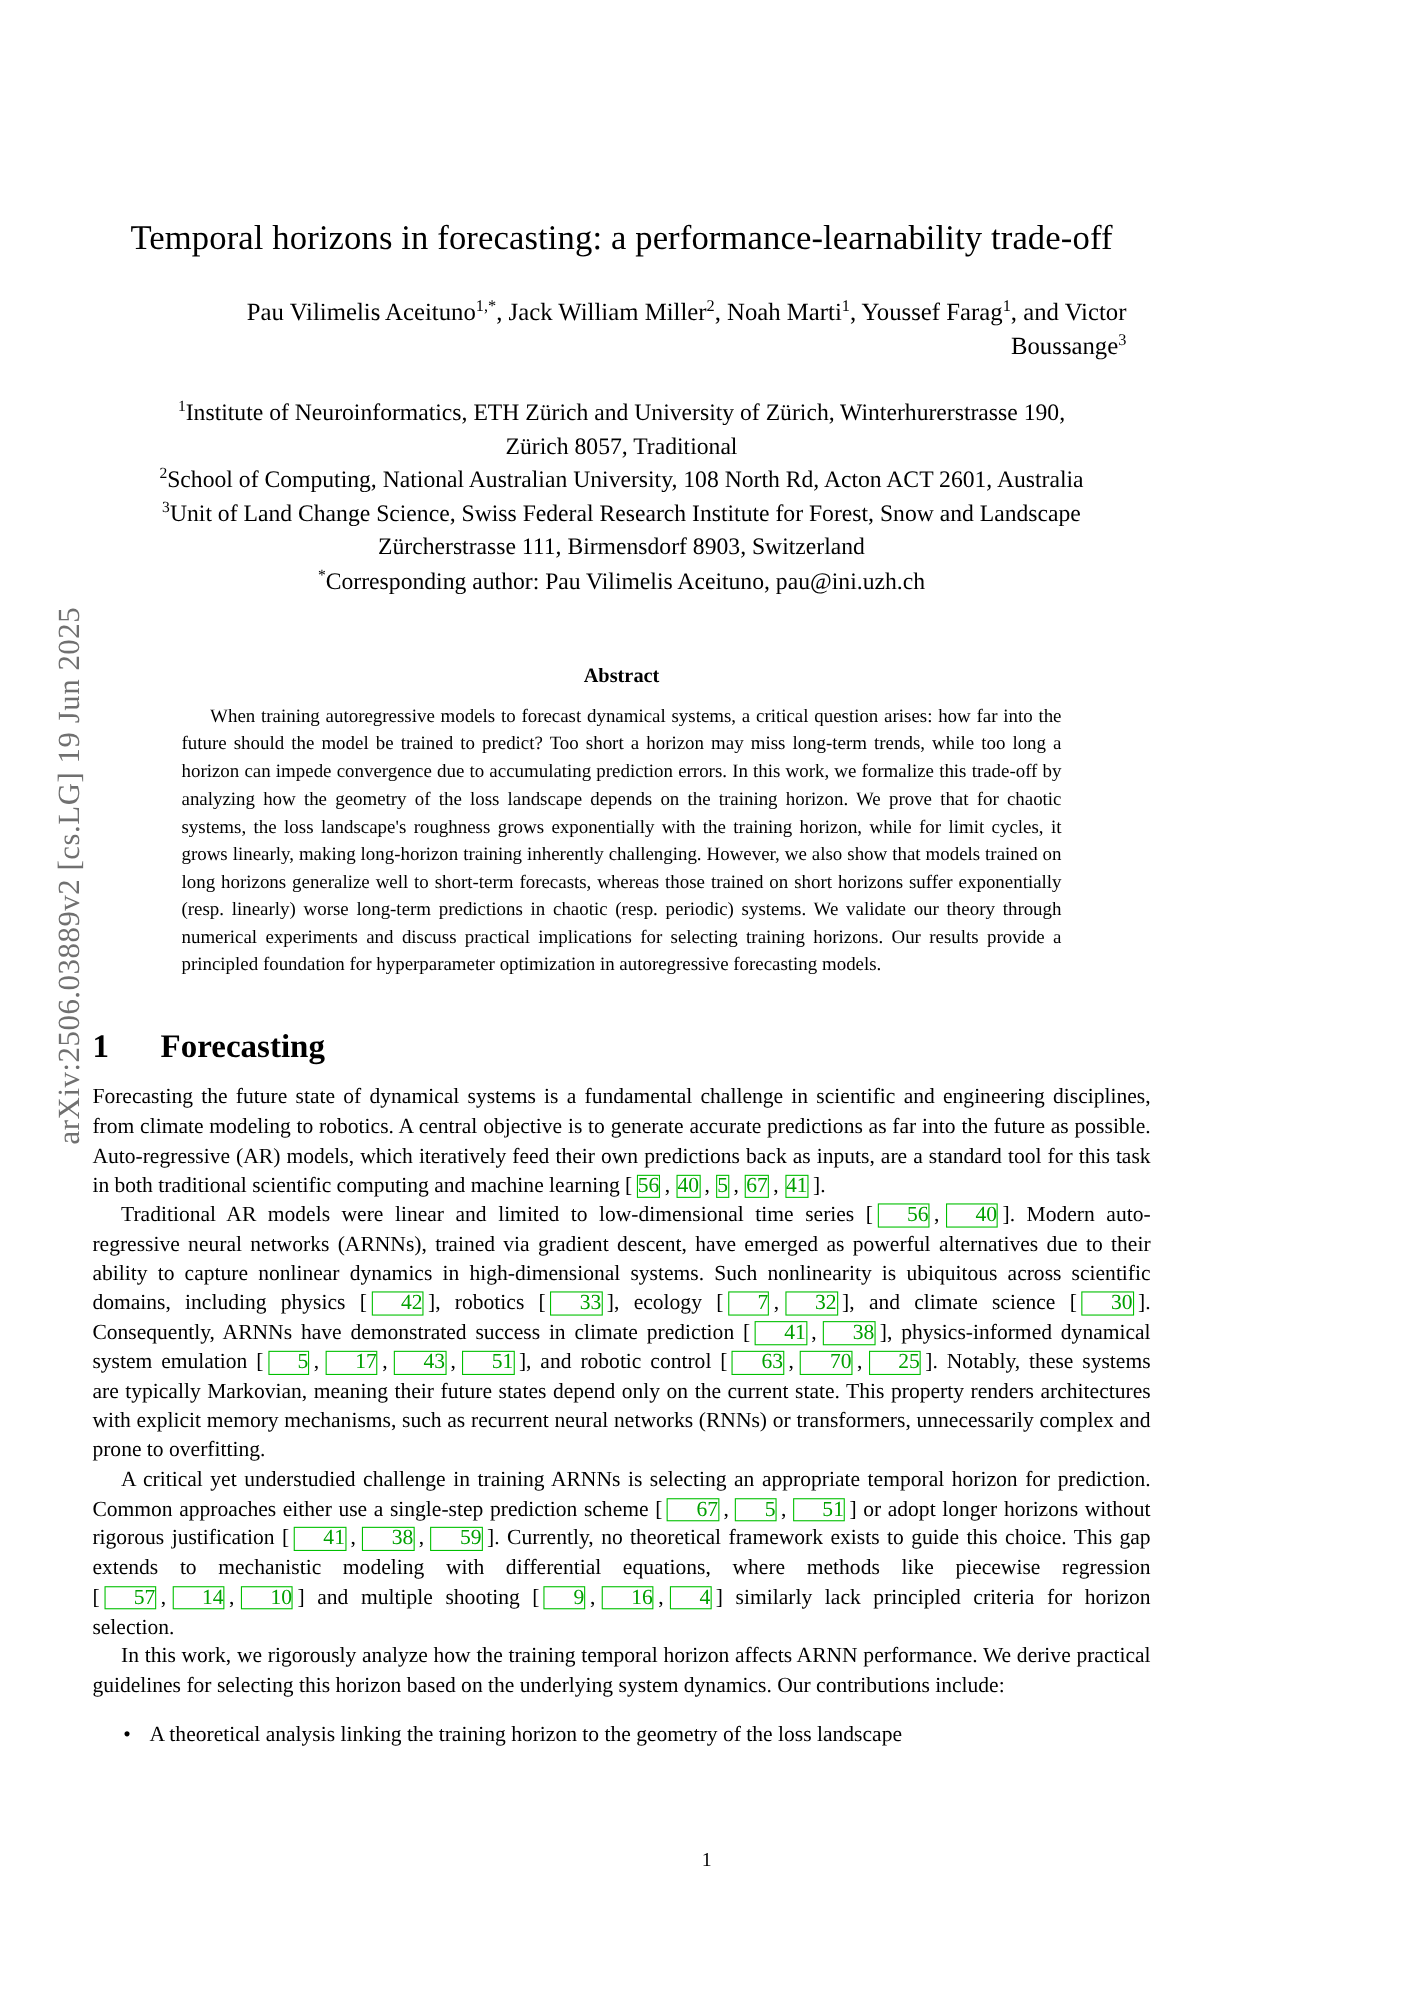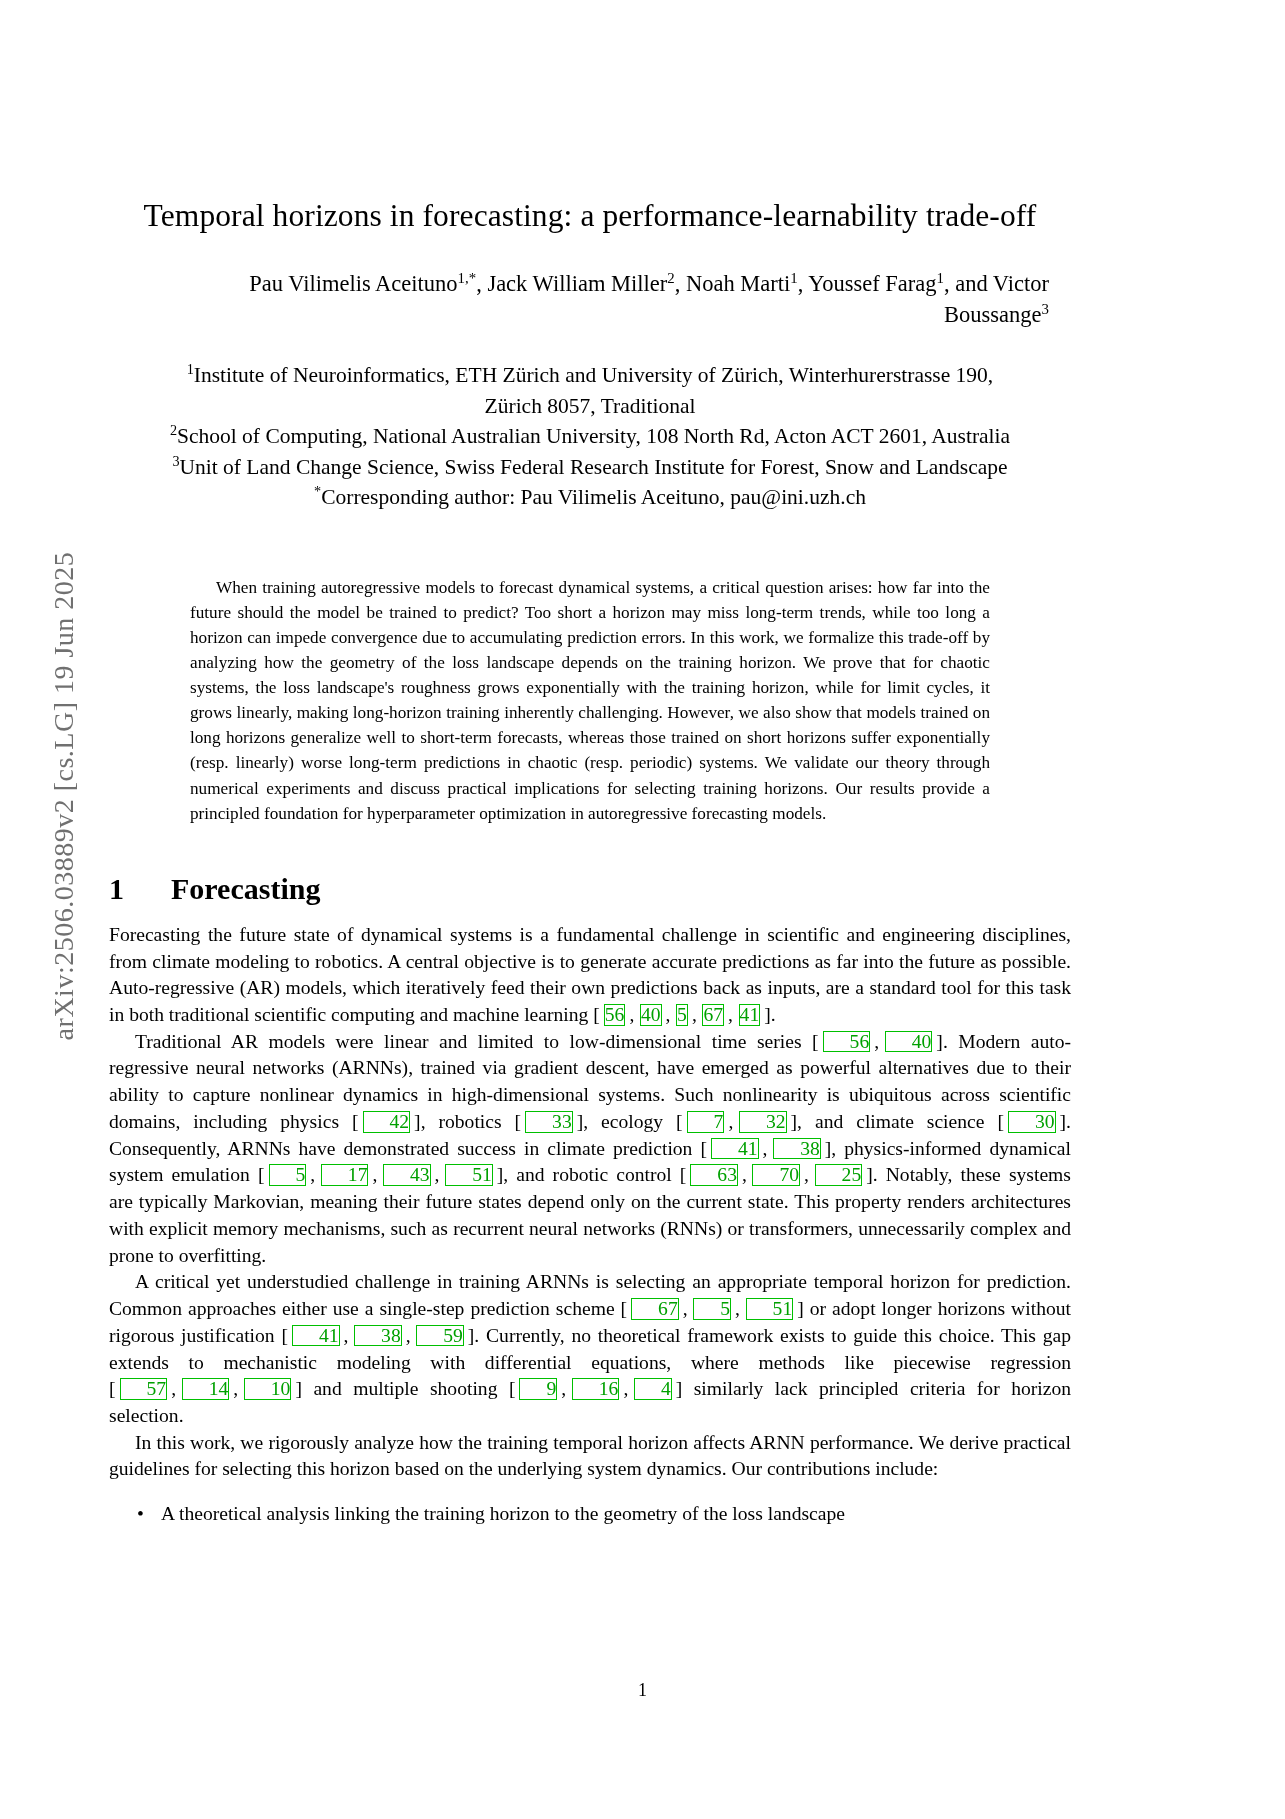--- a/index.html
+++ b/index.html
@@ -30,21 +30,21 @@
     transform-origin: center center;
     font-family: "Liberation Serif", "DejaVu Serif", serif;
     font-size: 28px;
     color: #707070;
     letter-spacing: 0.5px;
     white-space: nowrap;
   }
 
   #content {
     position: absolute;
-    left: 109px;
+    left: 84px;
     top: 0;
     width: 962px;
   }
 
   .title {
     margin-top: 196px;
     text-align: center;
     font-size: 31.5px;
     line-height: 1.25;
     letter-spacing: 0.1px;
@@ -164,24 +164,26 @@
     <div class="authors">
       <span>Pau Vilimelis Aceituno</span><sup>1,*</sup><span>, Jack William Miller</span><sup>2</sup><span>, Noah Marti</span><sup>1</sup><span>, Youssef Farag</span><sup>1</sup><span>, and Victor</span><br>
       <span>Boussange</span><sup>3</sup>
     </div>
 
     <div class="affiliations">
       <span class="affil-line"><sup>1</sup><span>Institute of Neuroinformatics, ETH Zürich and University of Zürich, Winterhurerstrasse 190,</span></span>
       <span class="affil-line">Zürich 8057, Traditional</span>
       <span class="affil-line"><sup>2</sup><span>School of Computing, National Australian University, 108 North Rd, Acton ACT 2601, Australia</span></span>
       <span class="affil-line"><sup>3</sup><span>Unit of Land Change Science, Swiss Federal Research Institute for Forest, Snow and Landscape</span></span>
+      <span class="affil-line">Zürcherstrasse 111, Birmensdorf 8903, Switzerland</span>
       <span class="affil-line"><sup>*</sup><span>Corresponding author: Pau Vilimelis Aceituno, pau@ini.uzh.ch</span></span>
     </div>
 
     <div class="abstract-block">
+      <div class="abstract-heading">Abstract</div>
       <div class="abstract-body">When training autoregressive models to forecast dynamical systems, a critical question arises: how far into the future should the model be trained to predict? Too short a horizon may miss long-term trends, while too long a horizon can impede convergence due to accumulating prediction errors. In this work, we formalize this trade-off by analyzing how the geometry of the loss landscape depends on the training horizon. We prove that for chaotic systems, the loss landscape's roughness grows exponentially with the training horizon, while for limit cycles, it grows linearly, making long-horizon training inherently challenging. However, we also show that models trained on long horizons generalize well to short-term forecasts, whereas those trained on short horizons suffer exponentially (resp. linearly) worse long-term predictions in chaotic (resp. periodic) systems. We validate our theory through numerical experiments and discuss practical implications for selecting training horizons. Our results provide a principled foundation for hyperparameter optimization in autoregressive forecasting models.</div>
     </div>
 
     <div class="section-heading">
       <span class="section-number">1</span>
       <span>Forecasting</span>
     </div>
 
     <div class="body-text">
 

